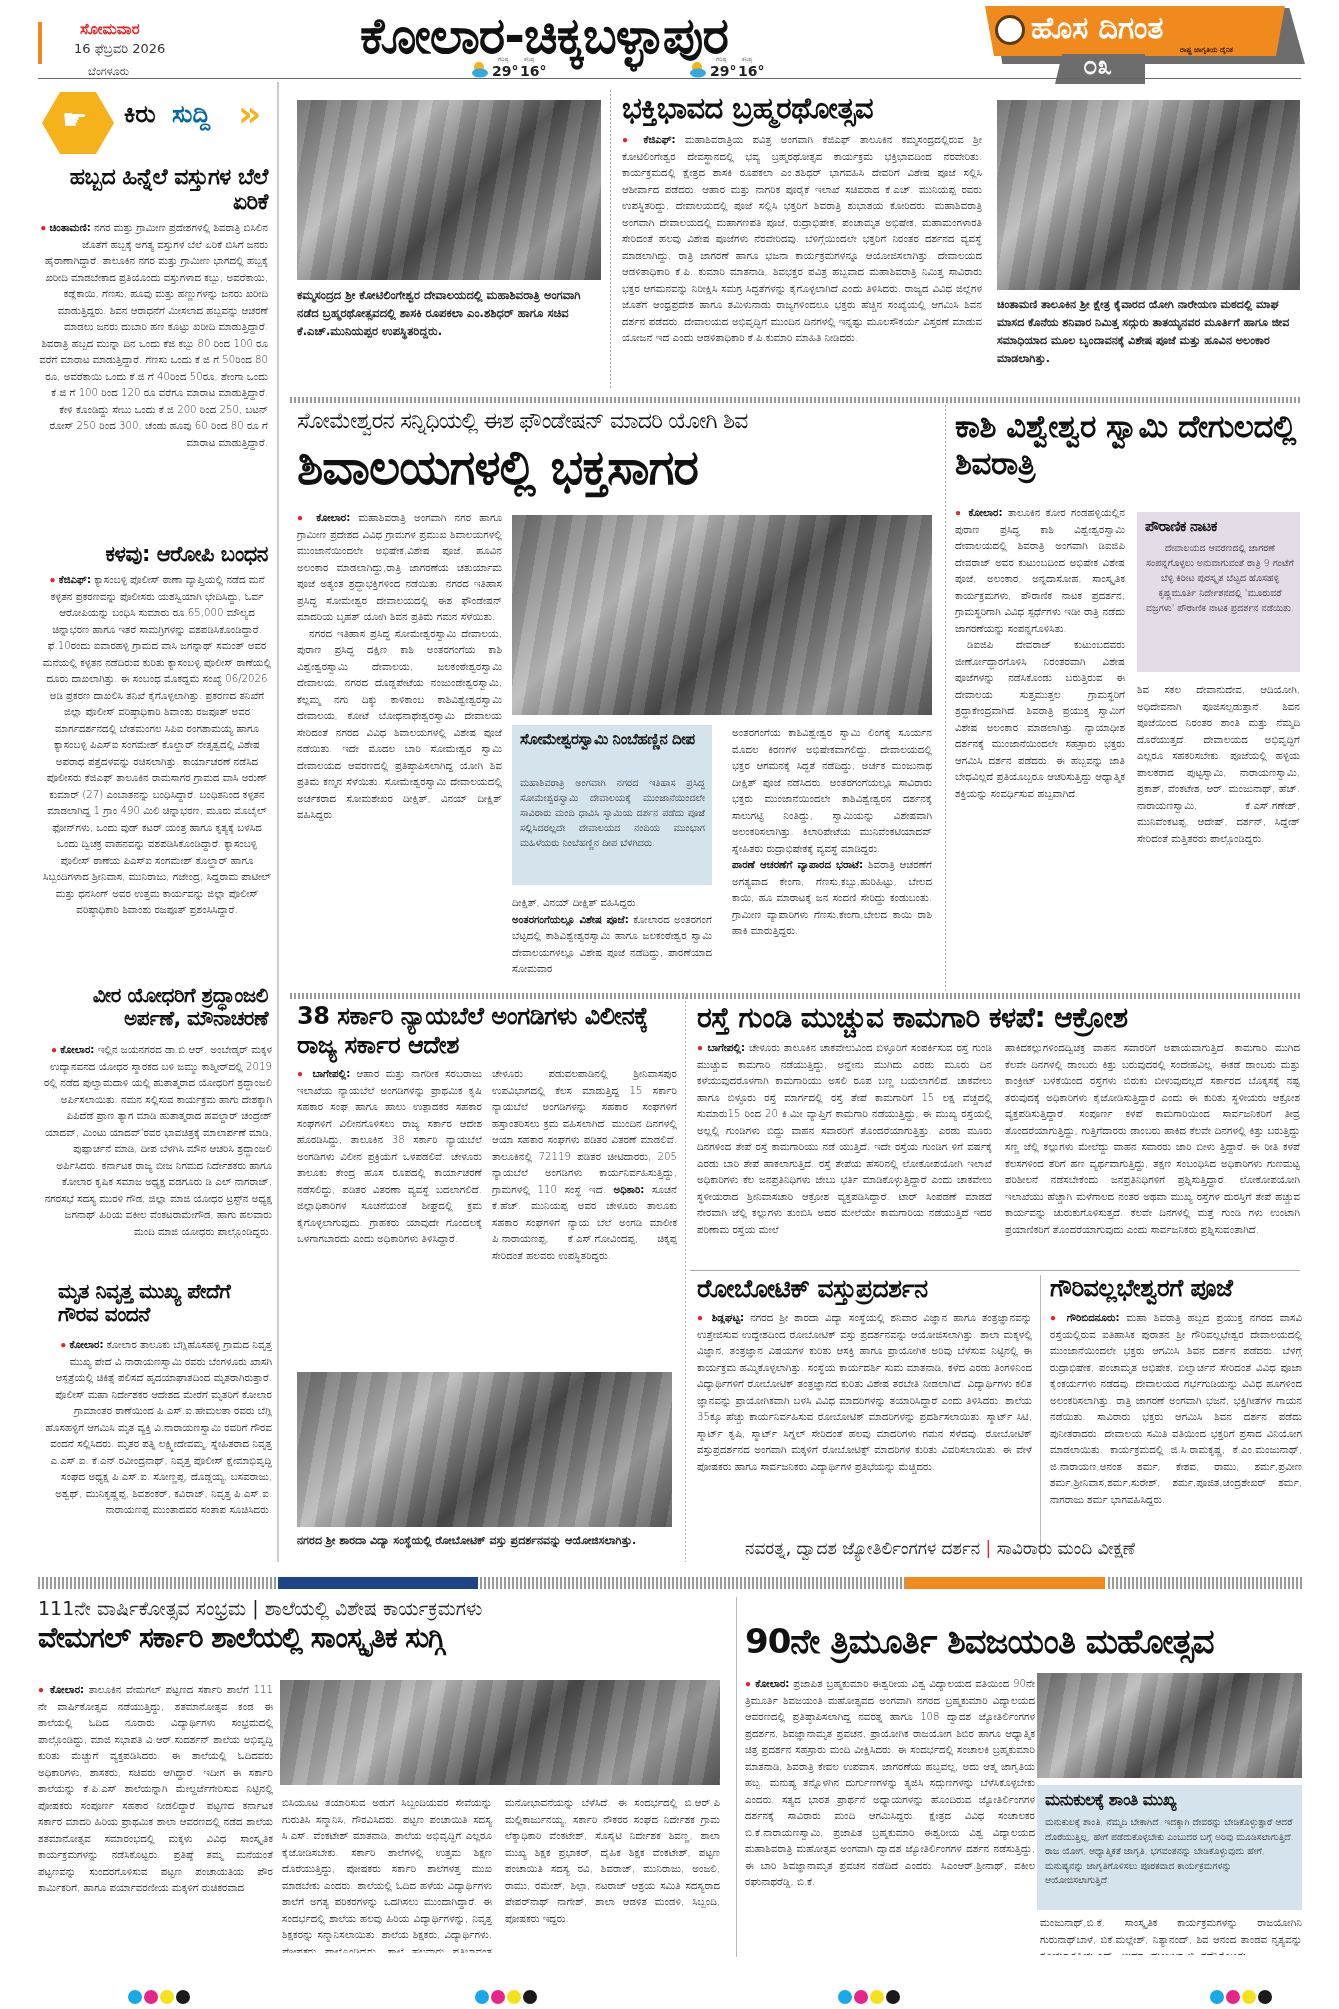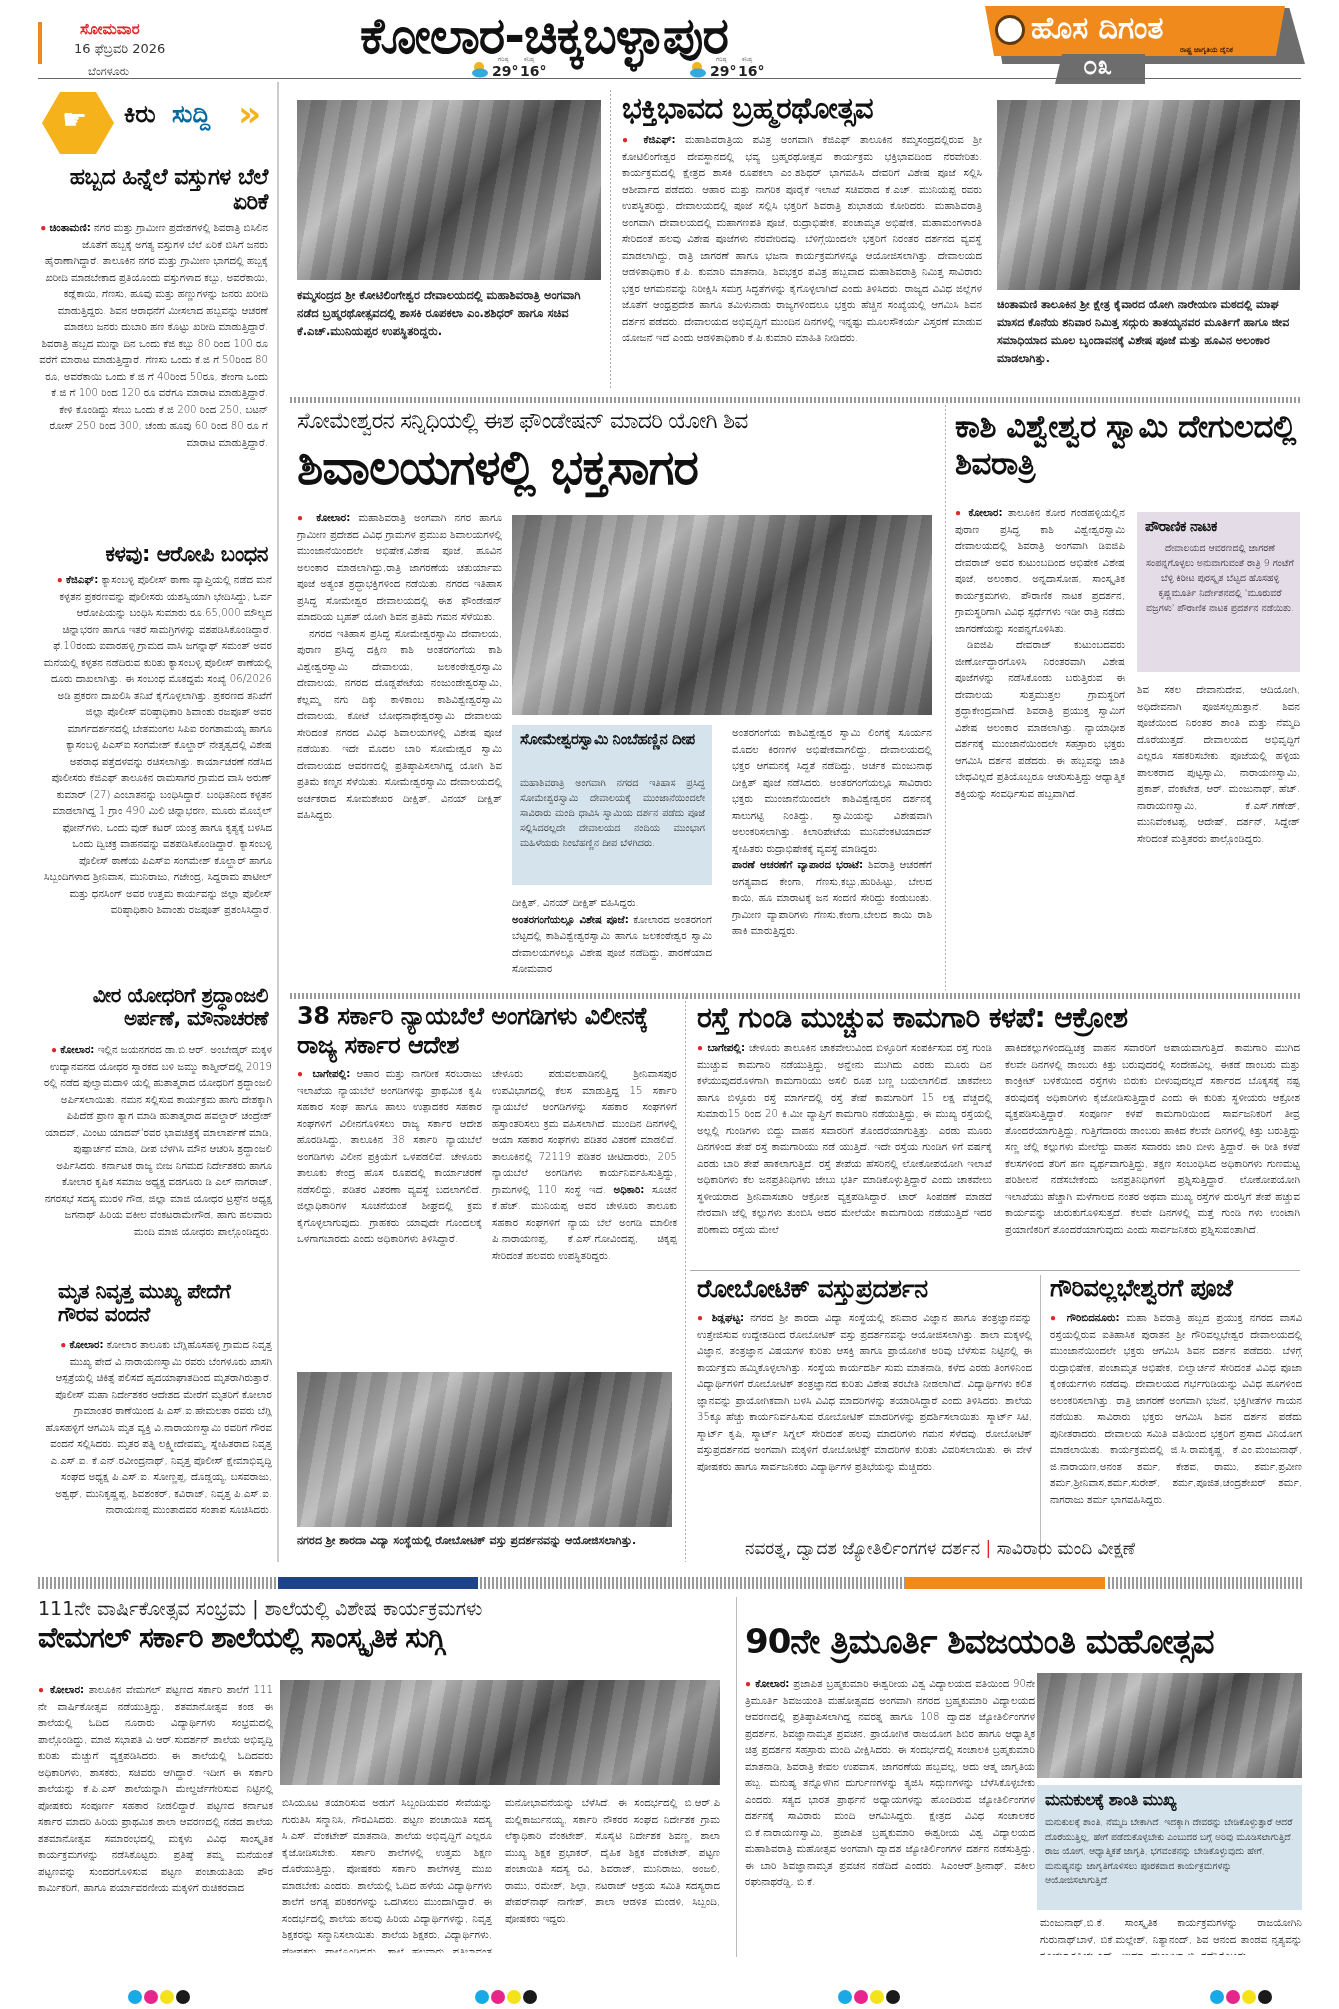--- a/index.html
+++ b/index.html
@@ -85,21 +85,21 @@
     <div class="abs hl" style="left:20px;top:82px;width:210px;font-size:22px;text-align:right">ಹಬ್ಬದ ಹಿನ್ನೆಲೆ ವಸ್ತುಗಳ ಬೆಲೆ ಏರಿಕೆ</div>
     <div class="abs body" style="left:0;top:138px;width:230px;height:245px;overflow:hidden;text-align:right">
       <span class="dot">●</span>
       <span class="dateline">ಚಿಂತಾಮಣಿ:</span>
       <span>ನಗರ ಮತ್ತು ಗ್ರಾಮೀಣ ಪ್ರದೇಶಗಳಲ್ಲಿ ಶಿವರಾತ್ರಿ ಬಿಸಿಲಿನ ಜೊತೆಗೆ ಹಬ್ಬಕ್ಕೆ ಅಗತ್ಯ ವಸ್ತುಗಳ ಬೆಲೆ ಏರಿಕೆ ಬಿಸಿಗೆ ಜನರು ಹೈರಾಣಾಗಿದ್ದಾರೆ. ತಾಲೂಕಿನ ನಗರ ಮತ್ತು ಗ್ರಾಮೀಣ ಭಾಗದಲ್ಲಿ ಹಬ್ಬಕ್ಕೆ ಖರೀದಿ ಮಾಡಬೇಕಾದ ಪ್ರತಿಯೊಂದು ವಸ್ತುಗಳಾದ ಕಬ್ಬು, ಅವರೆಕಾಯಿ, ಕಡ್ಲೆಕಾಯಿ, ಗೆಣಸು, ಹೂವು ಮತ್ತು ಹಣ್ಣುಗಳನ್ನು ಜನರು ಖರೀದಿ ಮಾಡುತ್ತಿದ್ದರು. ಶಿವನ ಆರಾಧನೆಗೆ ಮೀಸಲಾದ ಹಬ್ಬವನ್ನು ಆಚರಣೆ ಮಾಡಲು ಜನರು ದುಬಾರಿ ಹಣ ಕೊಟ್ಟು ಖರೀದಿ ಮಾಡುತ್ತಿದ್ದಾರೆ. ಶಿವರಾತ್ರಿ ಹಬ್ಬದ ಮುನ್ನಾ ದಿನ ಒಂದು ಕೆಜಿ ಕಬ್ಬು 80 ರಿಂದ 100 ರೂ ವರೆಗೆ ಮಾರಾಟ ಮಾಡುತ್ತಿದ್ದಾರೆ. ಗೆಣಸು ಒಂದು ಕೆ.ಜಿ ಗೆ 50ರಿಂದ 80 ರೂ, ಅವರೆಕಾಯಿ ಒಂದು ಕೆ.ಜಿ ಗೆ 40ರಿಂದ 50ರೂ, ಶೇಂಗಾ ಒಂದು ಕೆ.ಜಿ ಗೆ 100 ರಿಂದ 120 ರೂ ವರೆಗೂ ಮಾರಾಟ ಮಾಡುತ್ತಿದ್ದಾರೆ. ಕೇಳಿ ಕೊಂಡಿದ್ದು ಸೇಬು ಒಂದು ಕೆ.ಜಿ 200 ರಿಂದ 250, ಬಟನ್ ರೋಸ್ 250 ರಿಂದ 300, ಚೆಂಡು ಹೂವು 60 ರಿಂದ 80 ರೂ ಗೆ ಮಾರಾಟ ಮಾಡುತ್ತಿದ್ದಾರೆ.</span>
     </div>
   </article>
 
   <article>
     <div class="abs hl" style="left:4px;top:460px;width:226px;font-size:21px;text-align:right">ಕಳವು: ಆರೋಪಿ ಬಂಧನ</div>
-    <div class="abs body" style="left:4px;top:490px;width:230px;height:400px;overflow:hidden;text-align:right">
+    <div class="abs body" style="left:4px;top:490px;width:230px;height:400px;overflow:hidden;text-align:center">
       <span class="dot">●</span>
       <span class="dateline">ಕೆಜಿಎಫ್:</span>
       <span>ಕ್ಯಾಸಂಬಳ್ಳಿ ಪೊಲೀಸ್ ಠಾಣಾ ವ್ಯಾಪ್ತಿಯಲ್ಲಿ ನಡೆದ ಮನೆ ಕಳ್ಳತನ ಪ್ರಕರಣವನ್ನು ಪೊಲೀಸರು ಯಶಸ್ವಿಯಾಗಿ ಭೇದಿಸಿದ್ದು, ಓರ್ವ ಆರೋಪಿಯನ್ನು ಬಂಧಿಸಿ ಸುಮಾರು ರೂ.65,000 ಮೌಲ್ಯದ ಚಿನ್ನಾಭರಣ ಹಾಗೂ ಇತರೆ ಸಾಮಗ್ರಿಗಳನ್ನು ವಶಪಡಿಸಿಕೊಂಡಿದ್ದಾರೆ. ಫೆ.10ರಂದು ಐವಾರಹಳ್ಳಿ ಗ್ರಾಮದ ವಾಸಿ ಜಗನ್ನಾಥ್ ಸಮಂತ್ ಅವರ ಮನೆಯಲ್ಲಿ ಕಳ್ಳತನ ನಡೆದಿರುವ ಕುರಿತು ಕ್ಯಾಸಂಬಳ್ಳಿ ಪೊಲೀಸ್ ಠಾಣೆಯಲ್ಲಿ ದೂರು ದಾಖಲಾಗಿತ್ತು. ಈ ಸಂಬಂಧ ಮೊಕದ್ದಮೆ ಸಂಖ್ಯೆ 06/2026 ಅಡಿ ಪ್ರಕರಣ ದಾಖಲಿಸಿ ತನಿಖೆ ಕೈಗೊಳ್ಳಲಾಗಿತ್ತು. ಪ್ರಕರಣದ ತನಿಖೆಗೆ ಜಿಲ್ಲಾ ಪೊಲೀಸ್ ವರಿಷ್ಠಾಧಿಕಾರಿ ಶಿವಾಂಶು ರಜಪೂತ್ ಅವರ ಮಾರ್ಗದರ್ಶನದಲ್ಲಿ ಬೇತಮಂಗಲ ಸಿಪಿಐ ರಂಗಶಾಮಯ್ಯ ಹಾಗೂ ಕ್ಯಾಸಂಬಳ್ಳಿ ಪಿಎಸ್ಐ ಸಂಗಮೇಶ್ ಕೊಲ್ಹಾರ್ ನೇತೃತ್ವದಲ್ಲಿ ವಿಶೇಷ ಅಪರಾಧ ಪತ್ತೆದಳವನ್ನು ರಚಿಸಲಾಗಿತ್ತು. ಕಾರ್ಯಾಚರಣೆ ನಡೆಸಿದ ಪೊಲೀಸರು ಕೆಜಿಎಫ್ ತಾಲೂಕಿನ ರಾಮಸಾಗರ ಗ್ರಾಮದ ವಾಸಿ ಅರುಣ್ ಕುಮಾರ್ (27) ಎಂಬಾತನನ್ನು ಬಂಧಿಸಿದ್ದಾರೆ. ಬಂಧಿತನಿಂದ ಕಳ್ಳತನ ಮಾಡಲಾಗಿದ್ದ 1 ಗ್ರಾಂ 490 ಮಿಲಿ ಚಿನ್ನಾಭರಣ, ಮೂರು ಮೊಬೈಲ್ ಫೋನ್‌ಗಳು, ಒಂದು ವುಡ್ ಕಟರ್ ಯಂತ್ರ ಹಾಗೂ ಕೃತ್ಯಕ್ಕೆ ಬಳಸಿದ ಒಂದು ದ್ವಿಚಕ್ರ ವಾಹನವನ್ನು ವಶಪಡಿಸಿಕೊಂಡಿದ್ದಾರೆ. ಕ್ಯಾಸಂಬಳ್ಳಿ ಪೊಲೀಸ್ ಠಾಣೆಯ ಪಿಎಸ್ಐ ಸಂಗಮೇಶ್ ಕೊಲ್ಹಾರ್ ಹಾಗೂ ಸಿಬ್ಬಂದಿಗಳಾದ ಶ್ರೀನಿವಾಸ, ಮುನಿರಾಜು, ಗಜೇಂದ್ರ, ಸಿದ್ದರಾಮ ಪಾಟೀಲ್ ಮತ್ತು ಧನಸಿಂಗ್ ಅವರ ಉತ್ತಮ ಕಾರ್ಯವನ್ನು ಜಿಲ್ಲಾ ಪೊಲೀಸ್ ವರಿಷ್ಠಾಧಿಕಾರಿ ಶಿವಾಂಶು ರಜಪೂತ್ ಪ್ರಶಂಸಿಸಿದ್ದಾರೆ.</span>
     </div>
   </article>
 
   <article>
     <div class="abs hl" style="left:4px;top:902px;width:226px;font-size:20px;text-align:right">ವೀರ ಯೋಧರಿಗೆ ಶ್ರದ್ಧಾಂಜಲಿ ಅರ್ಪಣೆ, ಮೌನಾಚರಣೆ</div>
     <div class="abs body" style="left:4px;top:960px;width:230px;height:240px;overflow:hidden;text-align:right">
       <span class="dot">●</span>

